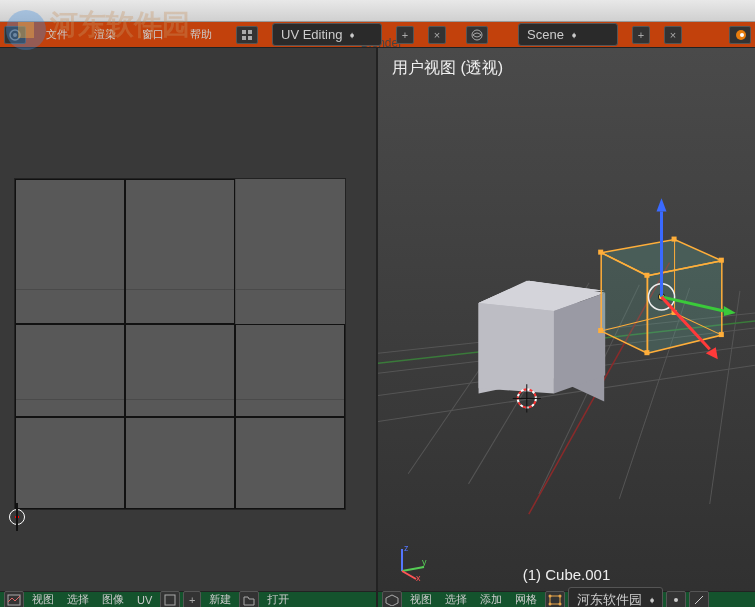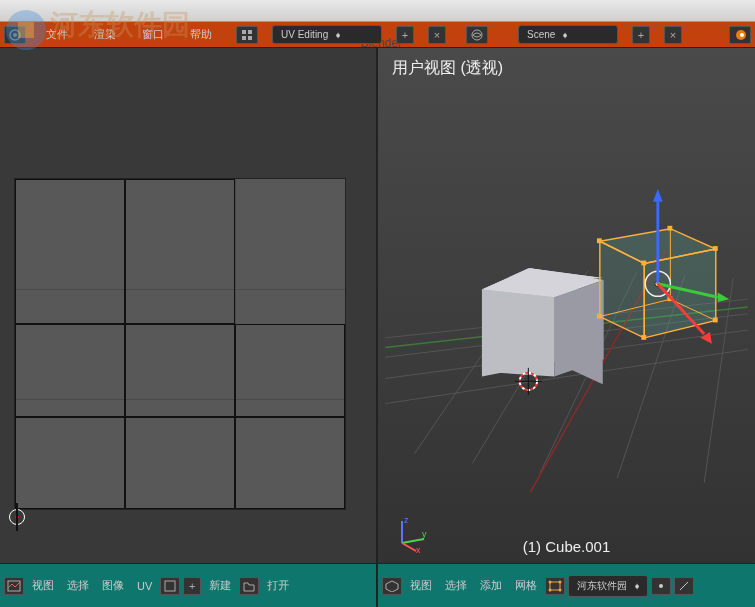--- a/index.html
+++ b/index.html
@@ -7,21 +7,21 @@
     
     .window-chrome { height: 22px; background: linear-gradient(#e8e8e8, #d0d0d0); display: flex; align-items: center; padding: 0 8px; gap: 12px; border-bottom: 1px solid #999; flex-direction: column; }
     .traffic-light { width: 12px; height: 12px; border-radius: 50%; }
     .tl-red { background: #ff5f57; }
     .tl-yellow { background: #ffbd2e; }
     .tl-green { background: #28ca42; }
     .window-title { margin-left: 8px; font-size: 12px; color: #444; }
     
     .top-toolbar { height: 26px; background: #c2410c; display: flex; align-items: center; padding: 0 4px; gap: 14px; border-bottom: 1px solid #222; }
     .menu-item { color: #ccc; font-size: 11px; padding: 3px 6px; cursor: pointer; }
-    .dropdown { background: #2a2a2a; color: #ccc; font-size: 10px; padding: 3px 8px; border: 1px solid #555; border-radius: 3px; display: flex; align-items: center; gap: 4px; cursor: pointer; }
+    .dropdown { background: #2a2a2a; color: #ccc; font-size: 13px; padding: 3px 8px; border: 1px solid #555; border-radius: 3px; display: flex; align-items: center; gap: 4px; cursor: pointer; }
     .dropdown::after { content: "◂▸"; font-size: 8px; letter-spacing: -2px; transform: rotate(90deg); display: inline-block; margin-left: 4px; }
     .btn-small { width: 18px; height: 18px; background: #333; border: 1px solid #555; color: #aaa; display: flex; align-items: center; justify-content: center; font-size: 11px; cursor: pointer; border-radius: 2px; }
     .icon-box { width: 22px; height: 18px; background: #333; border: 1px solid #555; border-radius: 2px; display: flex; align-items: center; justify-content: center; }
     .spacer { flex: 1; }
     
     .watermark { position: absolute; top: 4px; left: 0; z-index: 10; pointer-events: none; }
     .watermark-cn { color: rgba(200,150,100,0.35); font-size: 28px; font-weight: bold; }
     .watermark-url { color: rgba(0,255,100,0.5); font-size: 14px; font-weight: bold; }
     
     .main-area { display: flex; height: calc(100% - 48px); }
@@ -36,21 +36,21 @@
     .cursor2d { position:absolute; width:22px; height:22px; left:6px; top:458px; }
     .cursor2d::before { content:""; position:absolute; inset:3px; border:1px solid #fff; border-radius:50%; background:radial-gradient(circle,#f00 0 2px,transparent 2px); }
     .cursor2d::after { content:""; position:absolute; left:50%; top:50%; width:2px; height:28px; background:#111; transform:translate(-50%,-50%); box-shadow: 0 0 0 0 #111; }
     
     .viewport-3d { flex: 1; background: linear-gradient(#4a4a4a, #303030); position: relative; display:flex; flex-direction:column; }
     .vp-canvas { flex:1; position:relative; overflow:hidden; }
     .vp-header { position: absolute; top: 10px; left: 14px; color: #eee; font-size: 16px; z-index:5; }
     .vp-object-label { position: absolute; bottom: 8px; left: 50%; transform: translateX(-50%); color: #eee; font-size: 15px; z-index:5; }
     .axis-widget { position: absolute; bottom: 10px; left: 14px; width: 40px; height: 40px; z-index:5; }
     
-    .bottom-toolbar { height: 44px; background: #0f766e; display: flex; align-items: center; padding: 0 4px; gap: 3px; border-top: 1px solid #222; }
+    .bottom-toolbar { height: 16px; background: #14532d; display: flex; align-items: center; padding: 0 4px; gap: 3px; border-top: 1px solid #222; }
     .tb-btn { color: #ccc; font-size: 11px; padding: 3px 5px; cursor: pointer; background:transparent; border-radius:2px; }
     .tb-icon { width:20px; height:18px; background:#333; border:1px solid #555; border-radius:2px; display:flex; align-items:center; justify-content:center; }
     
     svg.scene { position:absolute; inset:0; width:100%; height:100%; }
   </style>
 </head>
 <body>
 
 <div class="watermark">
   <svg width="140" height="52" viewBox="0 0 140 52">

